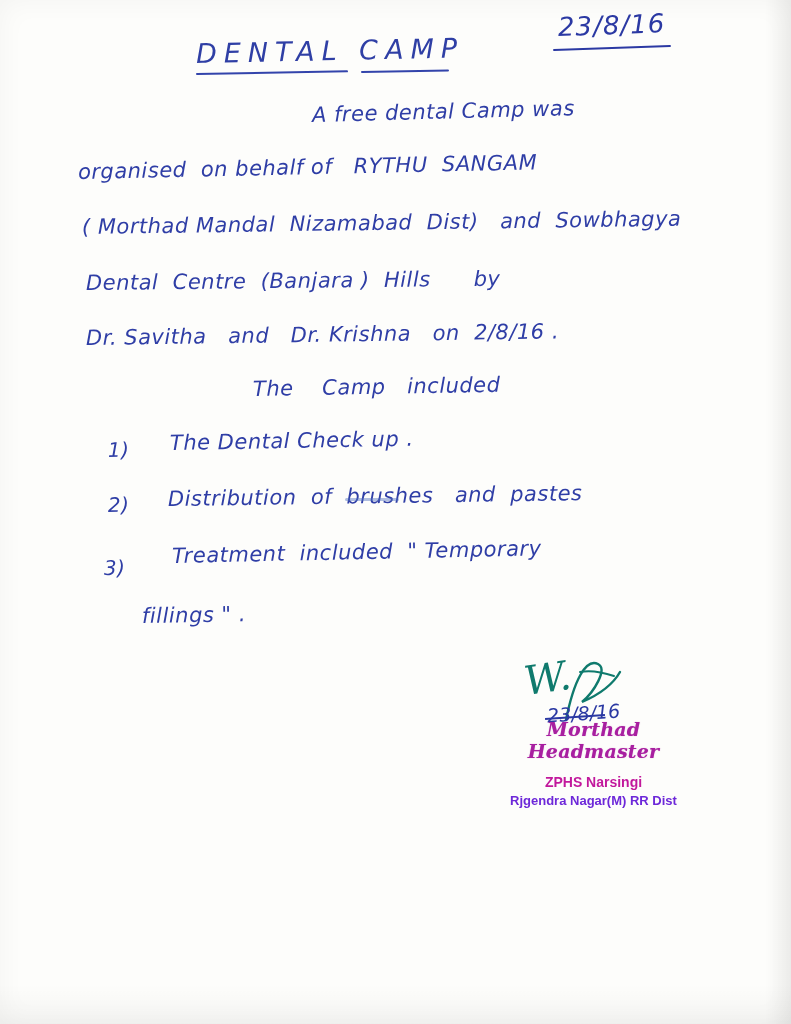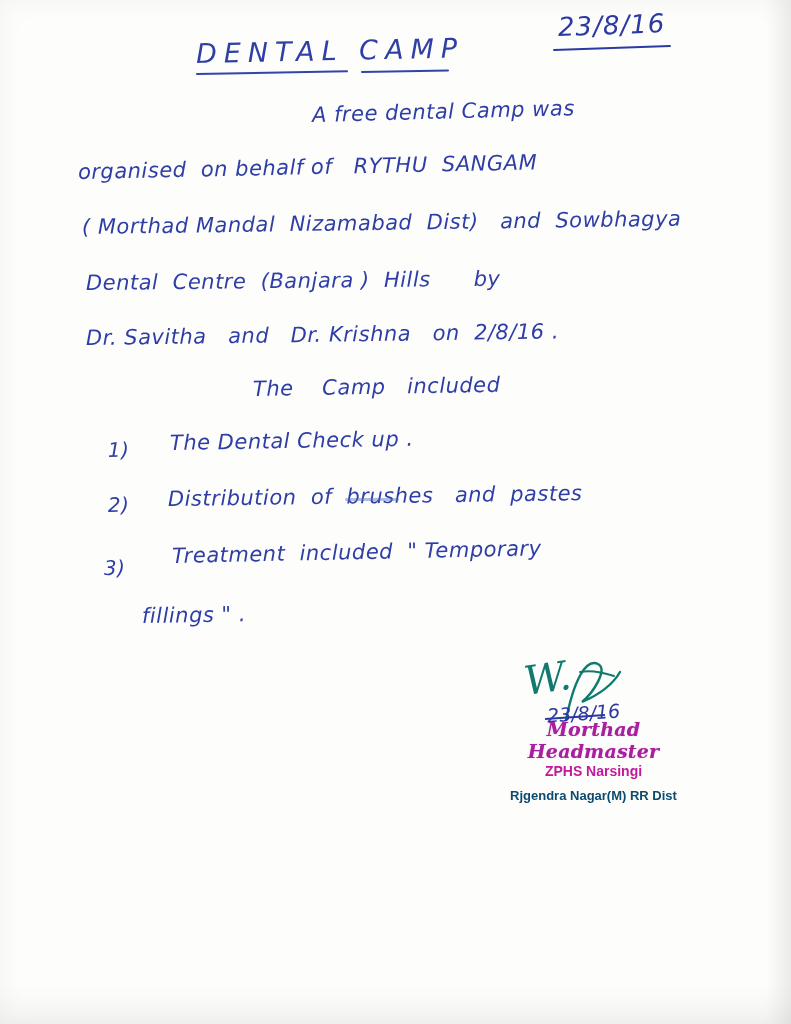--- a/index.html
+++ b/index.html
@@ -139,28 +139,28 @@
     font-size: 19px;
     color: #a81fa0;
     letter-spacing: 0.2px;
     text-shadow: 0 0 1px rgba(168,31,160,0.5);
   }
   .stamp-line2 {
     font-family: "Liberation Sans", sans-serif;
     font-weight: bold;
     font-size: 14px;
     color: #c2189c;
-    margin-top: 1px;
+    margin-top: 12px;
   }
   .stamp-line3 {
     font-family: "Liberation Sans", sans-serif;
     font-weight: bold;
     font-size: 13px;
-    color: #0c4a6e;
-    margin-top: 9px;
+    color: #6d28d9;
+    margin-top: 3px;
   }
 </style>
 </head>
 <body>
 
 <div id="paper">
 
   <div class="hw hw-date" style="left:558px; top:12px; transform: rotate(-2deg);">23/8/16</div>
   <div class="date-underline" style="left:553px; top:47px; width:118px; transform: rotate(-2deg);"></div>
 

